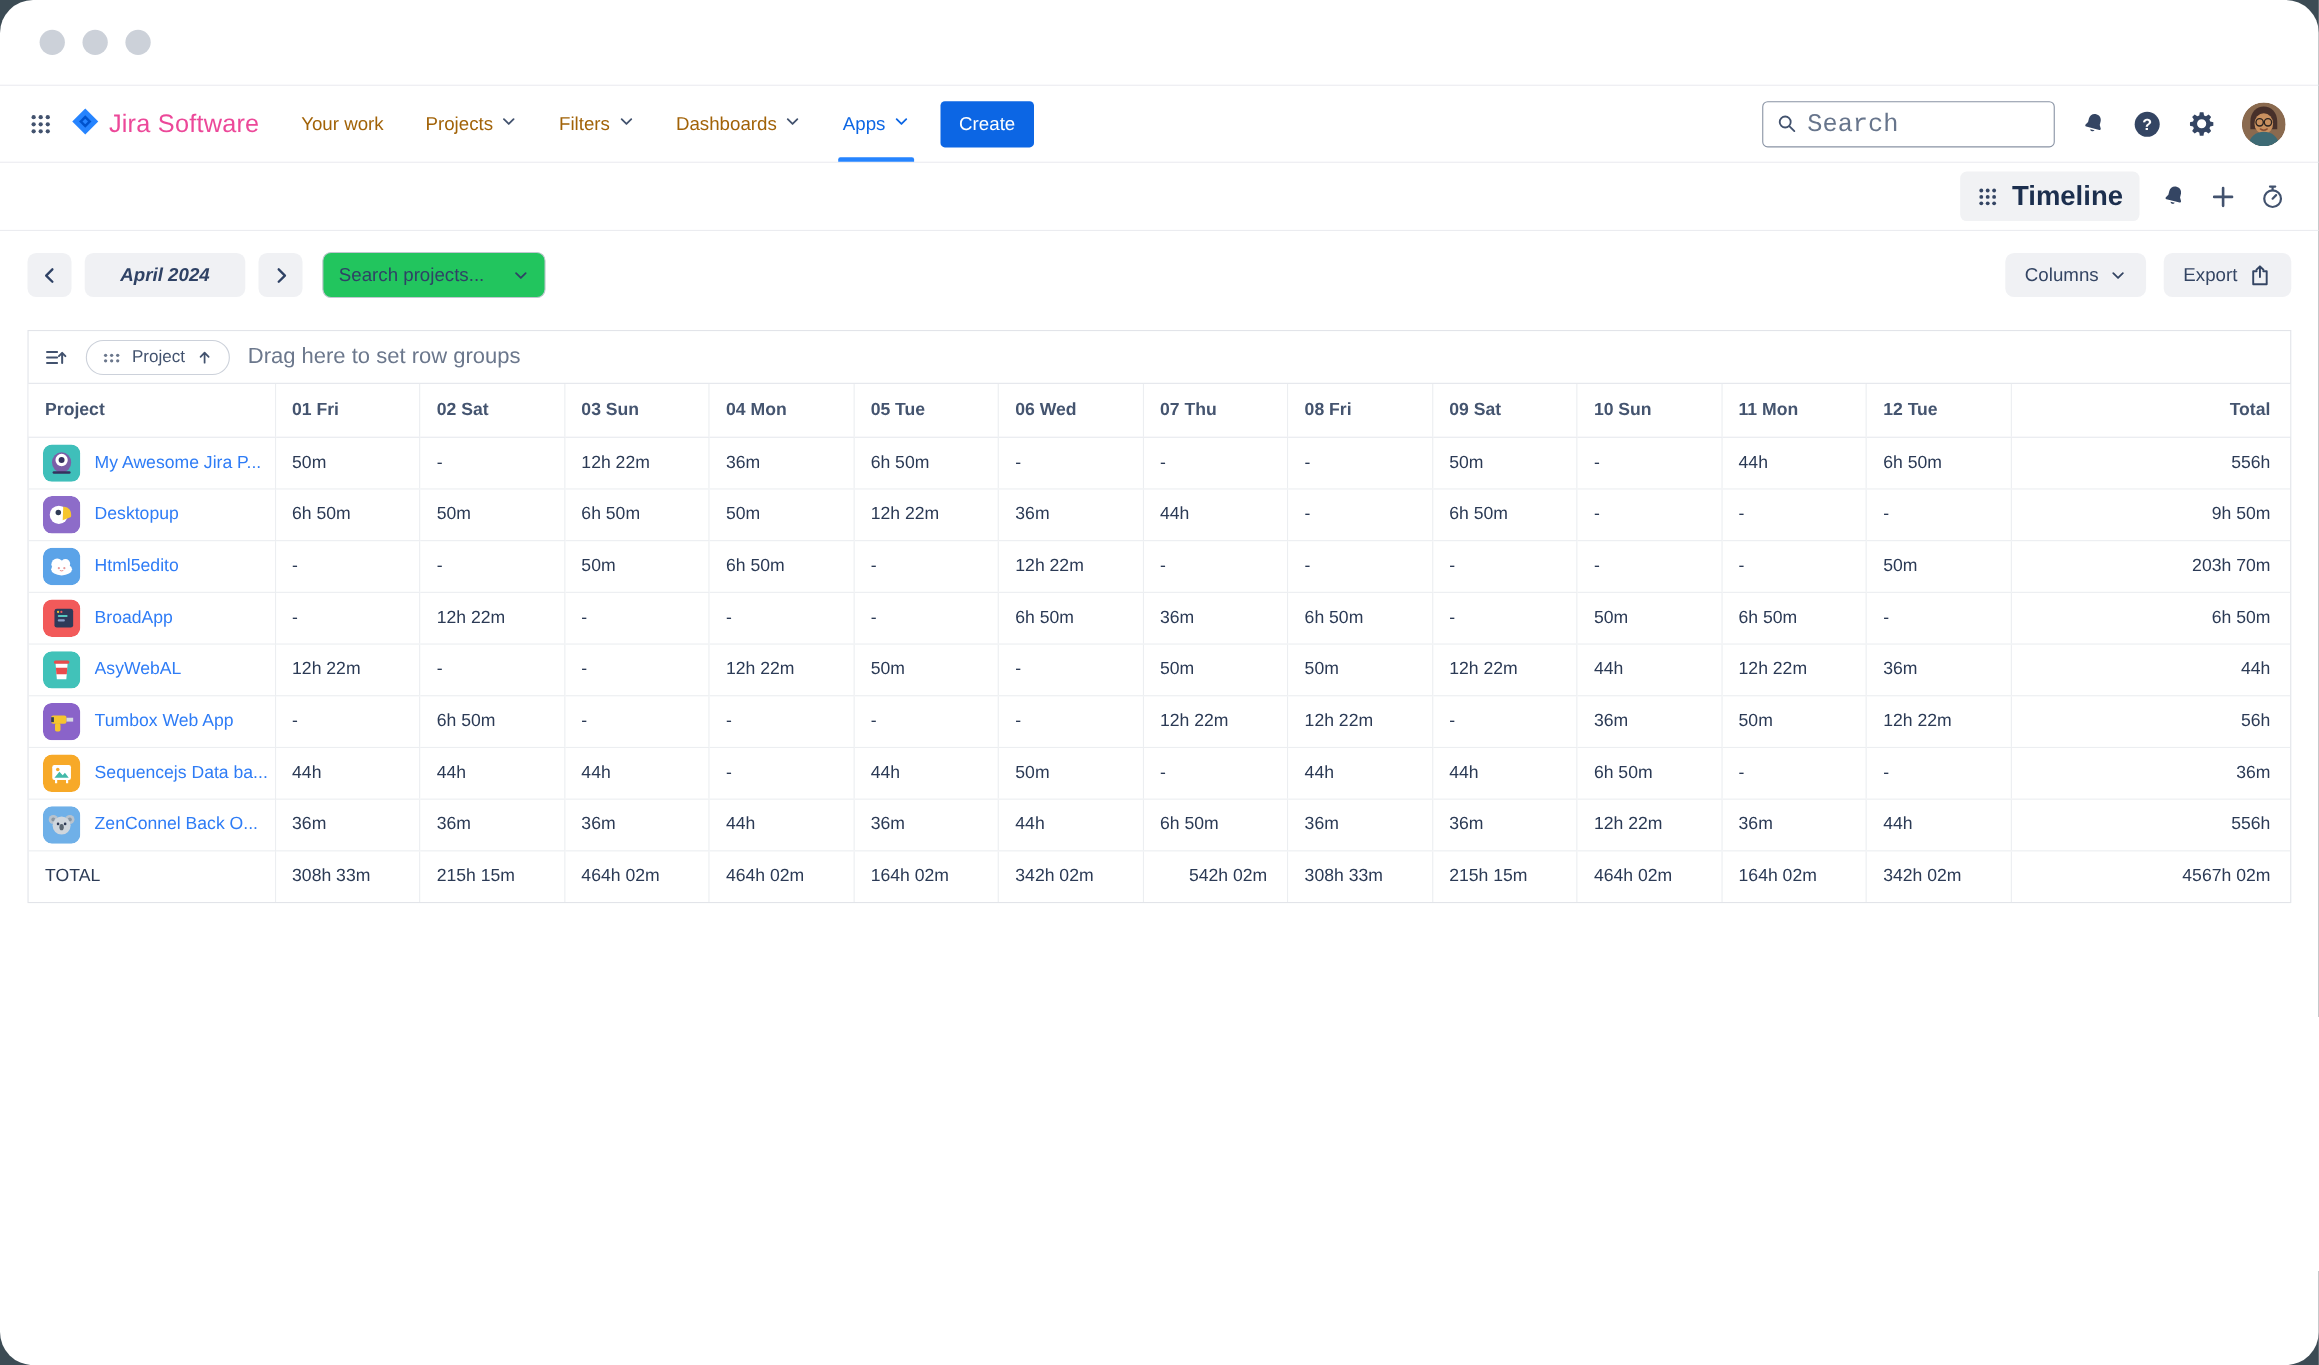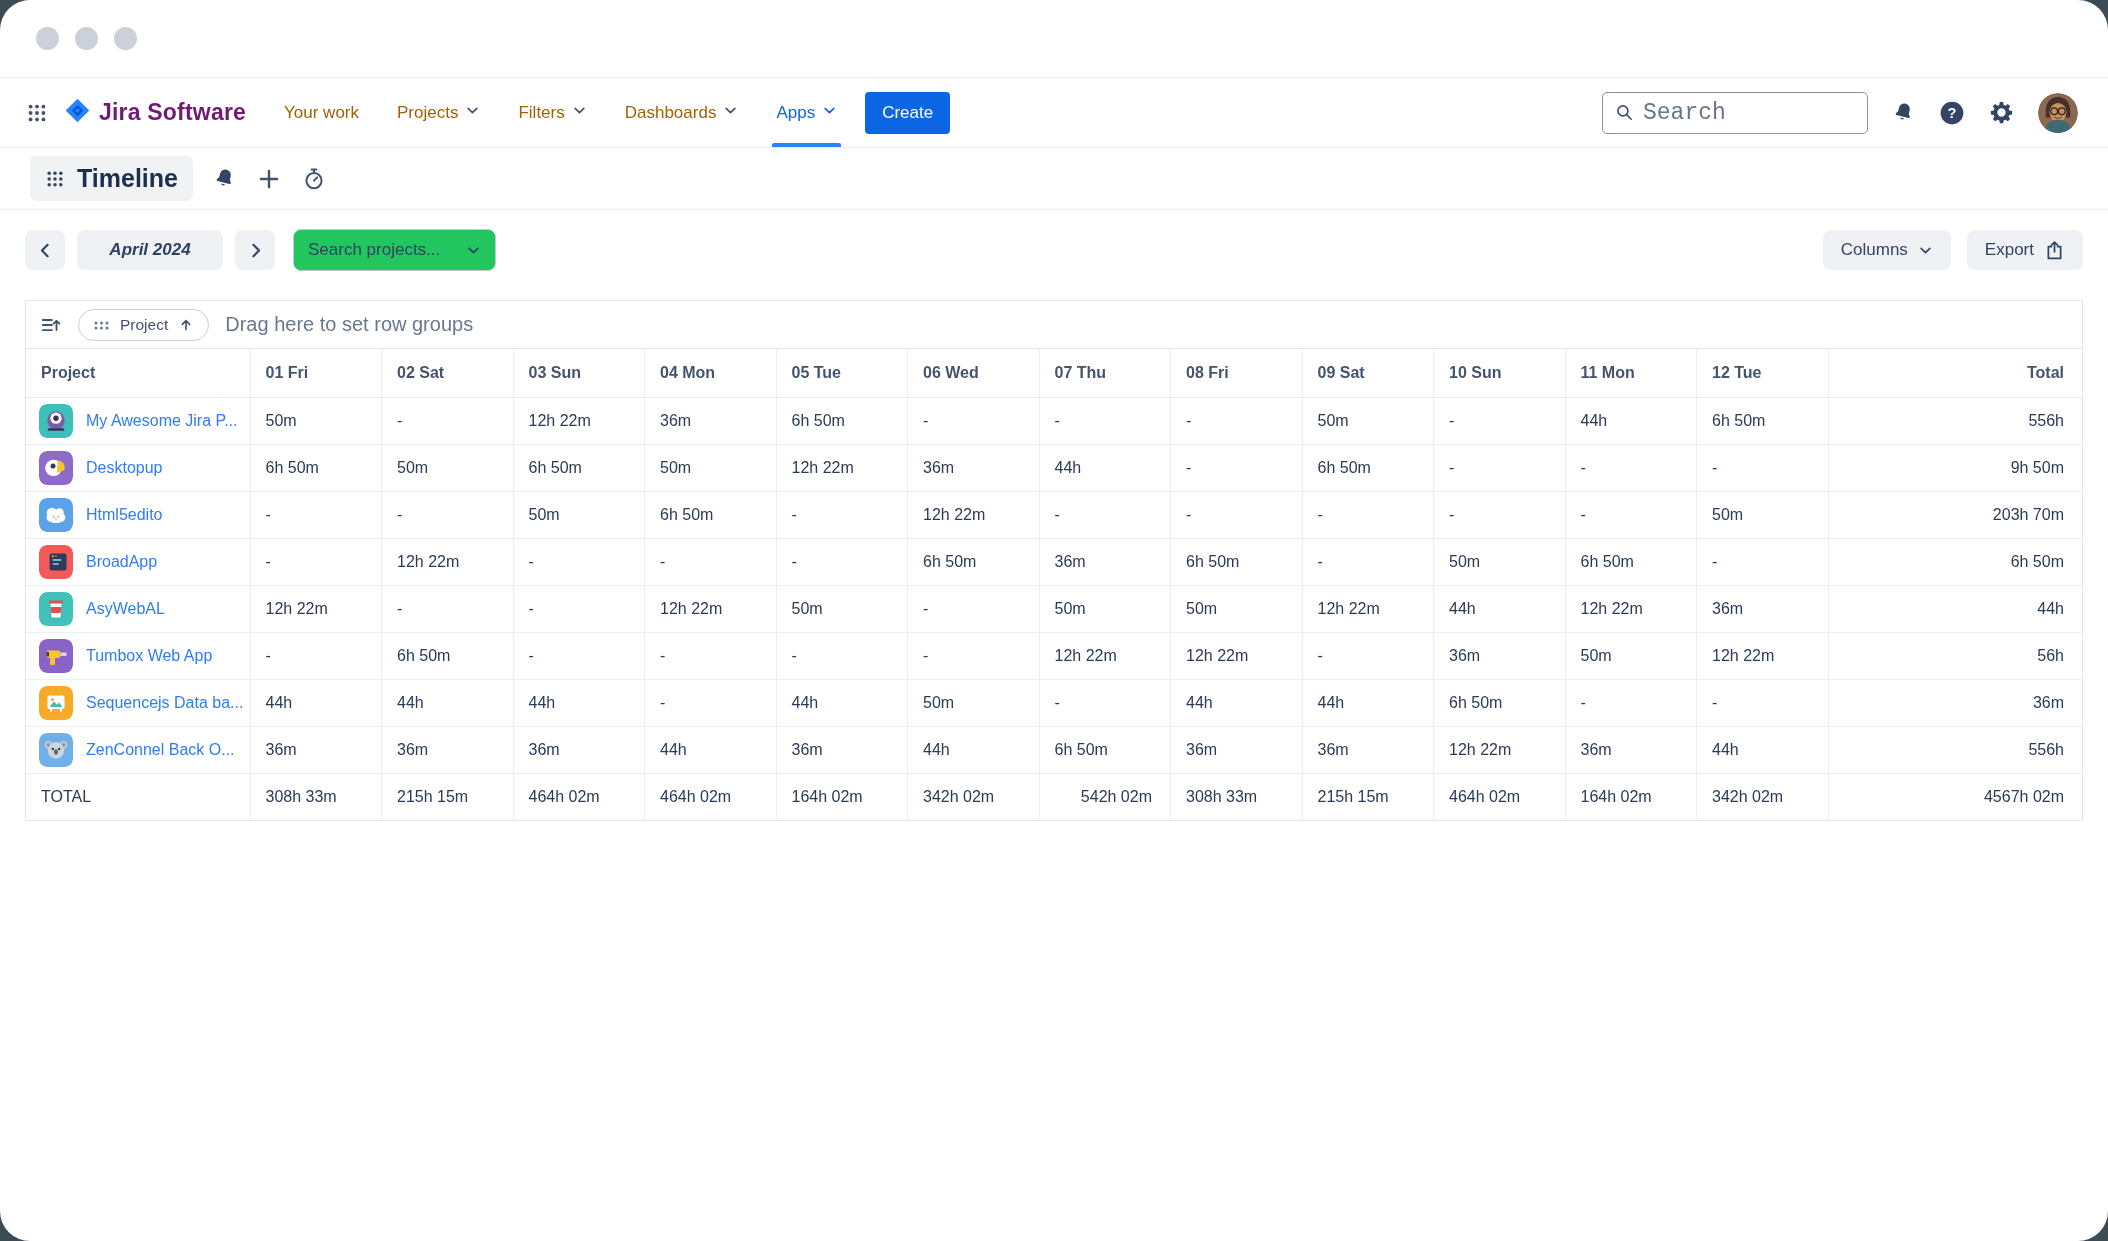--- a/index.html
+++ b/index.html
@@ -28,21 +28,21 @@
   .topnav {
     height:70px; flex:0 0 70px;
     display:flex; align-items:center;
     padding:0 30px 0 26px;
     border-bottom:1px solid #ebecf0;
     gap:0;
   }
   .icon-btn { display:flex; align-items:center; justify-content:center; color:#42526e; cursor:pointer; background:none; border:none; }
   .appswitcher { margin-right:16px; }
   .brand { display:flex; align-items:center; gap:8px; margin-right:38px; }
-  .brand-title { font-size:23px; font-weight:700; color:#701a75; letter-spacing:.2px; }
+  .brand-title { font-size:23px; font-weight:400; color:#ec4899; letter-spacing:.2px; }
   .nav-items { display:flex; align-items:center; gap:38px; height:100%; }
   .nav-item {
     display:flex; align-items:center; gap:7px; height:100%;
     font-size:17px; font-weight:500; color:#a16207; cursor:pointer; position:relative;
   }
   .nav-item.active { color:#0c66e4; }
   .nav-item.active::after {
     content:""; position:absolute; left:-4px; right:-4px; bottom:0;
     height:4px; background:#2684ff; border-radius:2px 2px 0 0;
   }
@@ -64,20 +64,21 @@
     font-size:23px; font-family:Liberation Mono, monospace; color:#4d7c0f; background:transparent;
   }
   .search-box input::placeholder { color:#67758c; }
   .avatar { width:40px; height:40px; border-radius:50%; overflow:hidden; cursor:pointer; flex:0 0 40px; }
   
   .page-header {
     height:62px; flex:0 0 62px;
     display:flex; align-items:center; gap:20px;
     padding:0 30px;
     border-bottom:1px solid #ebecf0;
+    justify-content:flex-end;
   }
   .title-chip {
     display:flex; align-items:center; gap:12px;
     background:#f1f2f4; border-radius:6px;
     padding:8px 15px; cursor:pointer;
   }
   .title-chip .page-title { font-size:25px; font-weight:700; color:#1c2f4e; }
   
   .controls {
     height:80px; flex:0 0 80px;

